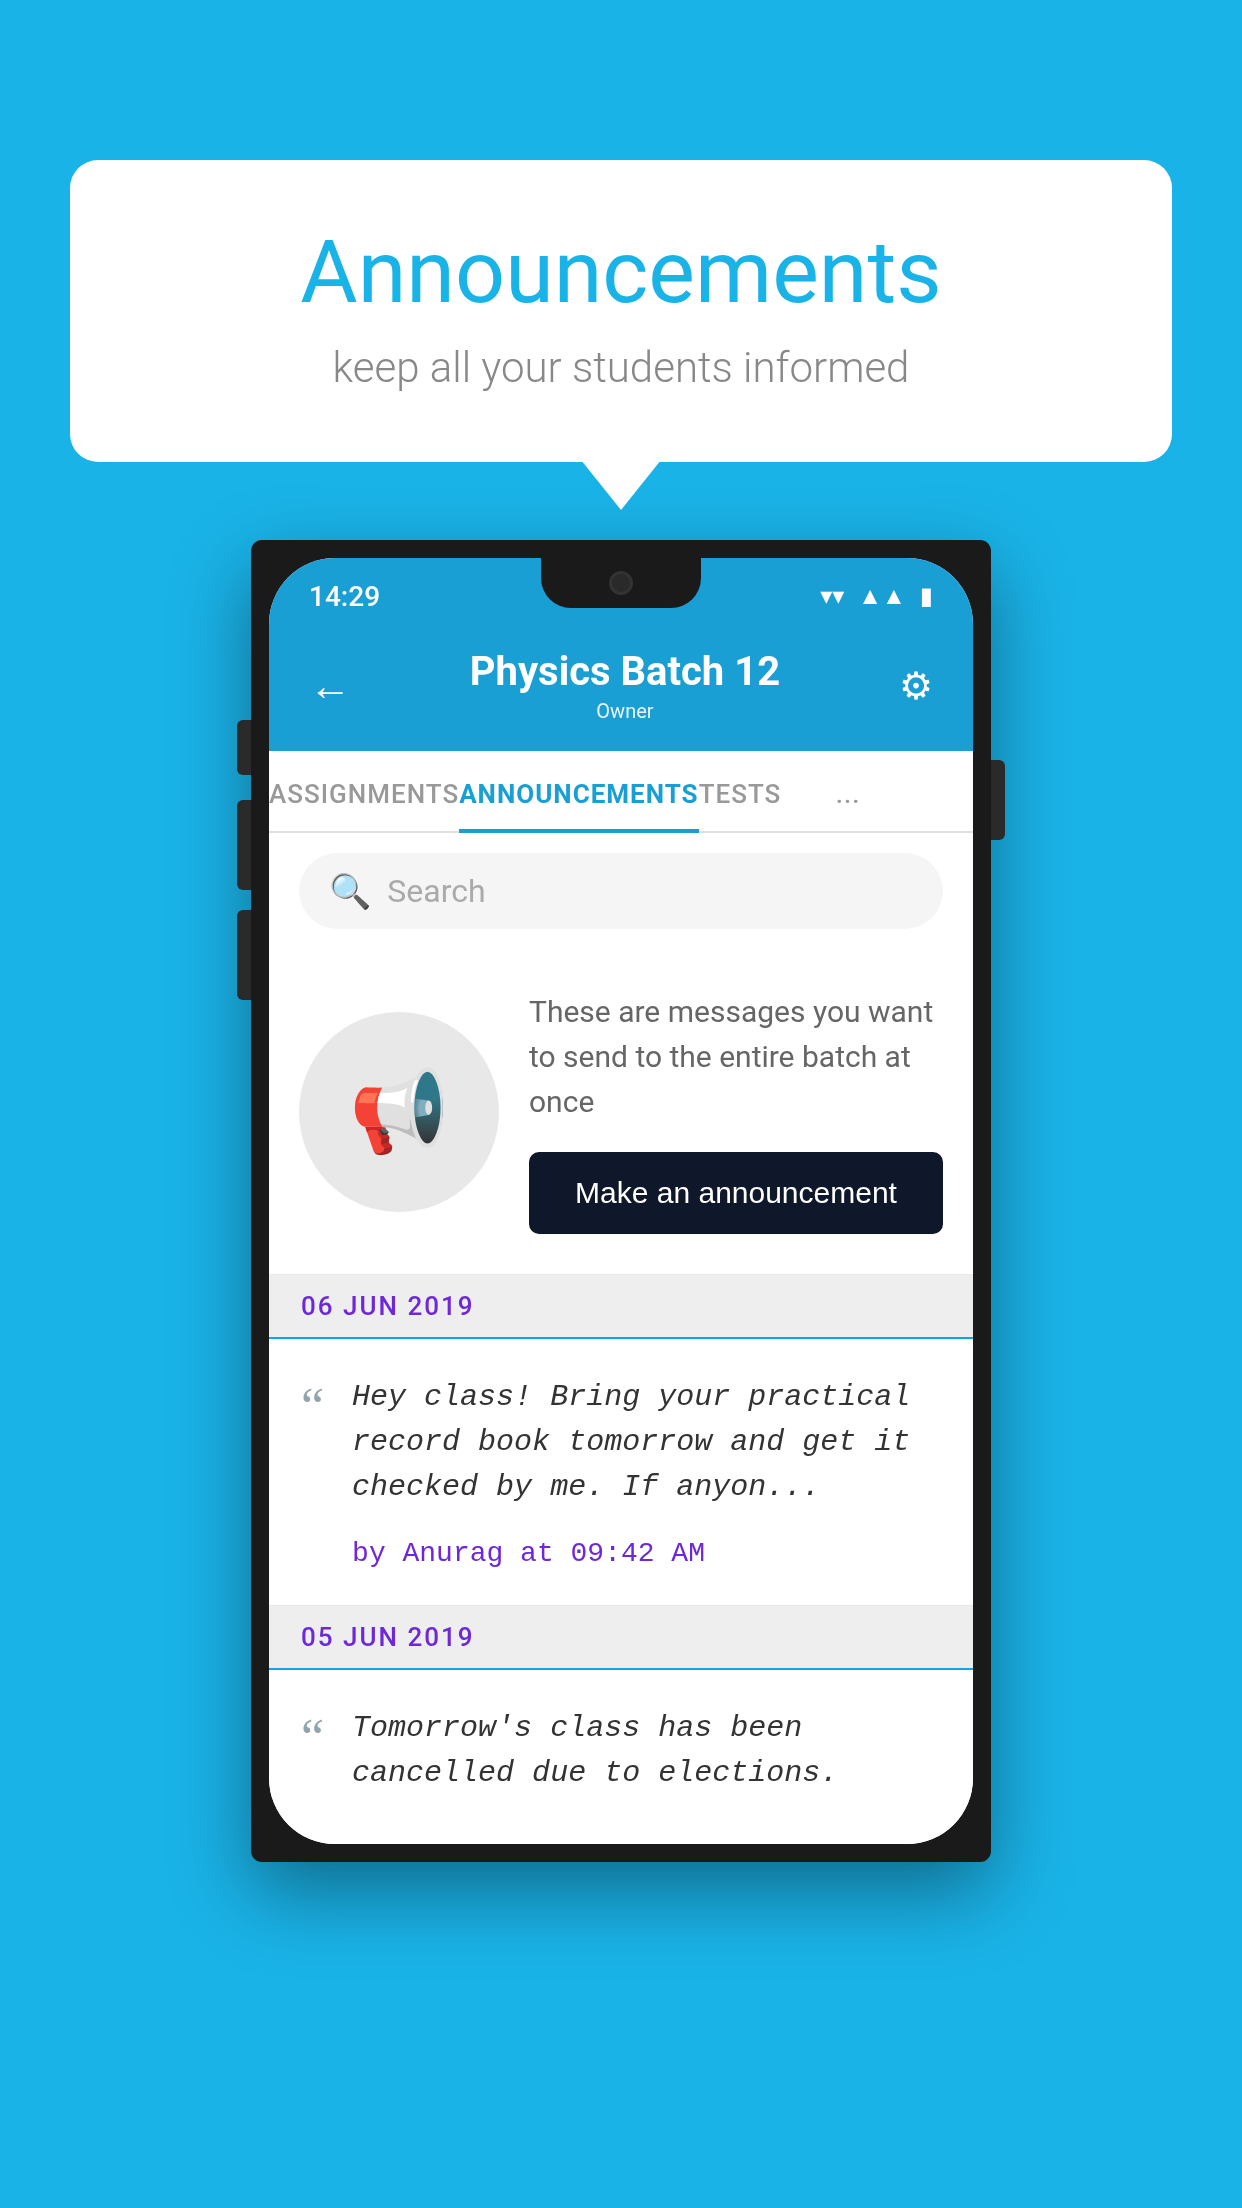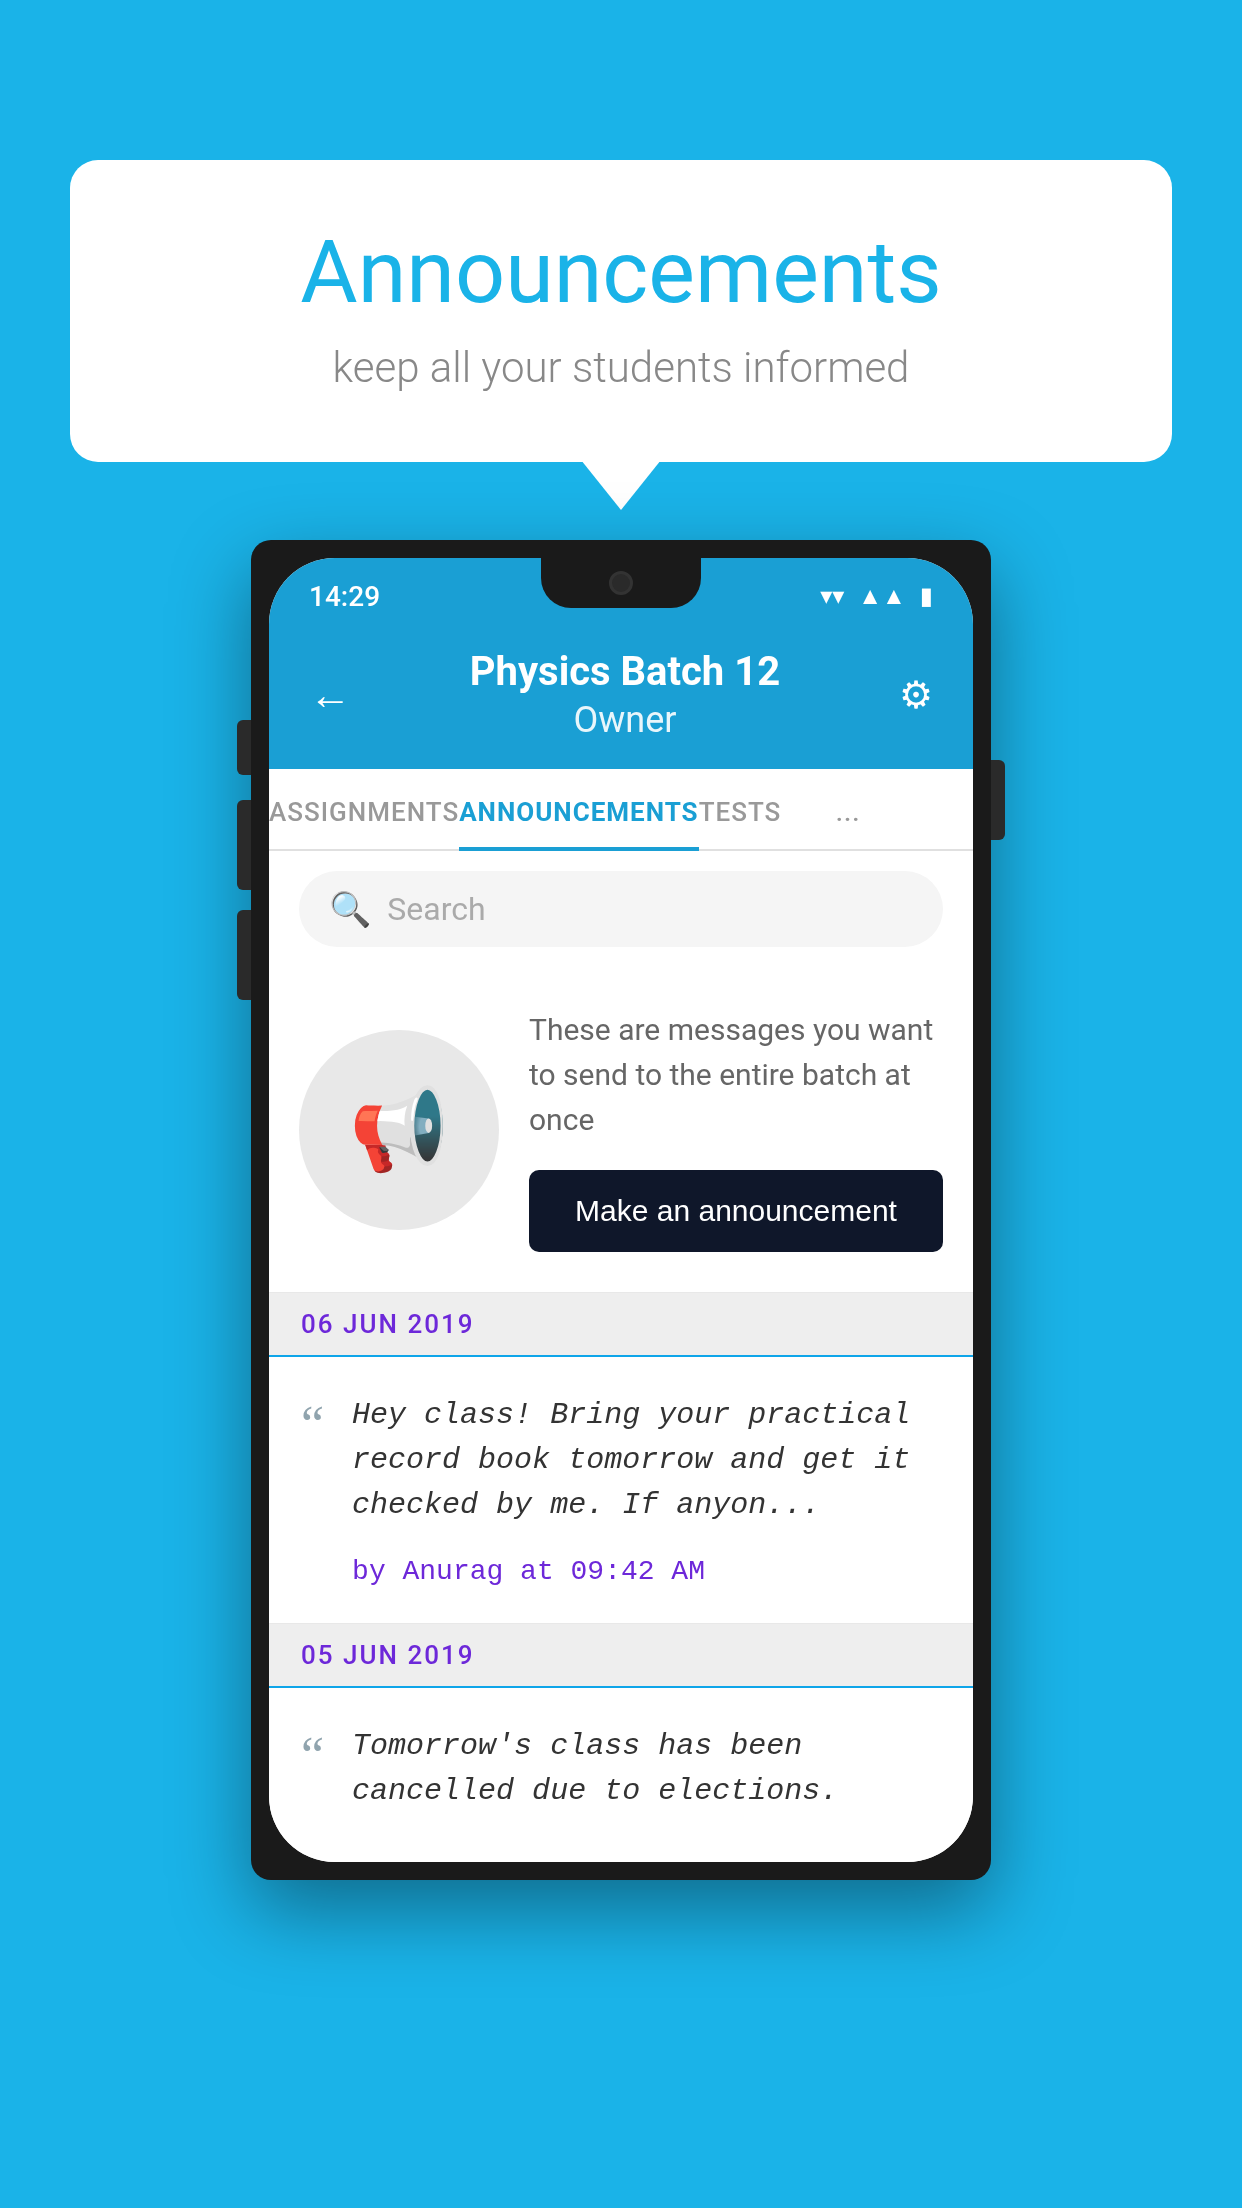--- a/index.html
+++ b/index.html
@@ -63,21 +63,21 @@
     .phone-wrapper {
       position: absolute;
       top: 540px;
       left: 50%;
       transform: translateX(-50%);
       width: 740px;
     }
 
     .phone-outer {
       background: #1a1a1a;
-      border-radius: 20px;
+      border-radius: 11px;
       padding: 18px;
       position: relative;
       box-shadow: 0 30px 80px rgba(0,0,0,0.4);
     }
 
     
     .phone-notch {
       position: absolute;
       top: 18px;
       left: 50%;
@@ -155,21 +155,21 @@
     }
 
     .header-title {
       color: white;
       font-size: 40px;
       font-weight: 700;
     }
 
     .header-subtitle {
       color: rgba(255,255,255,0.9);
-      font-size: 36px;
+      font-size: 20px;
       margin-top: 4px;
     }
 
     .gear-icon {
       color: white;
       font-size: 38px;
     }
 
     
     .tabs-bar {

